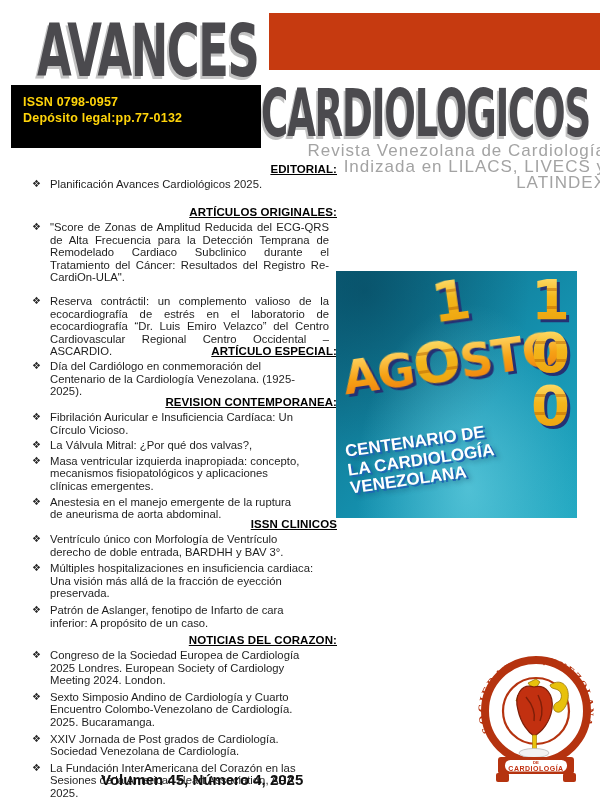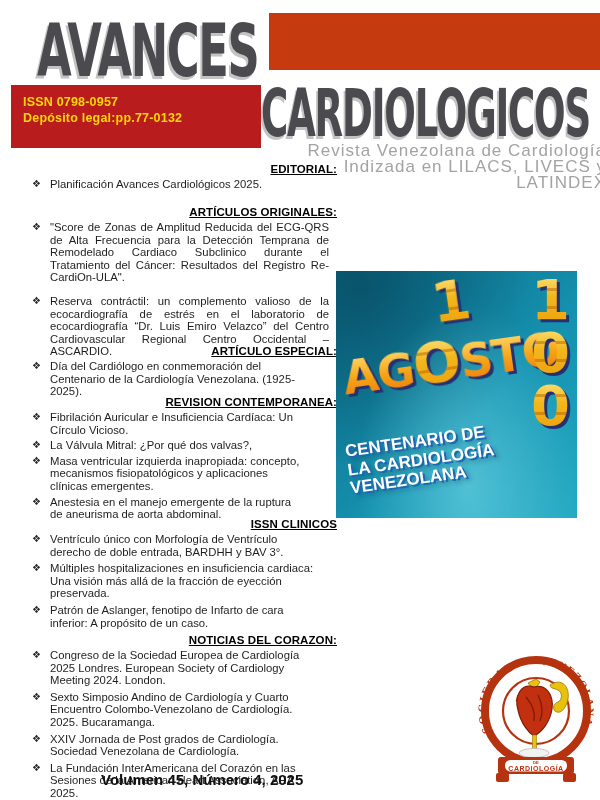--- a/index.html
+++ b/index.html
@@ -4,21 +4,21 @@
 <style>
   html,body{margin:0;padding:0;background:#ffffff;}
   .page{position:relative;width:600px;height:800px;background:#ffffff;overflow:hidden;
         font-family:"Liberation Sans","DejaVu Sans",sans-serif;margin-left:11px;}
 
   
   .avances{position:absolute;left:26px;top:8px;font-family:"DejaVu Sans",sans-serif;
     font-size:64px;font-weight:900;color:#4b4a4e;letter-spacing:-2px;white-space:nowrap;
     transform:scale(.70,1.15);transform-origin:left top;text-shadow:-3px 3px 0 #c3c3c3;}
   .red-top{position:absolute;left:258px;top:13px;width:337px;height:57px;background:#c63a10;}
-  .red-bar{position:absolute;left:0;top:85px;width:250px;height:63px;background:#b91c1c;
+  .red-bar{position:absolute;left:0;top:85px;width:250px;height:63px;background:#000000;
     box-sizing:border-box;padding:9px 0 0 12px;}
   .issn-line{font-size:12.5px;font-weight:bold;color:#ffd40a;line-height:16px;letter-spacing:.2px;}
   .cardiologicos{position:absolute;left:250px;top:74px;font-family:"DejaVu Sans",sans-serif;
     font-size:60px;font-weight:900;color:#4b4a4e;letter-spacing:-2px;white-space:nowrap;
     transform:scale(.62,1.10);transform-origin:left top;text-shadow:-3px 3px 0 #c3c3c3;}
   .subtitle{position:absolute;left:283px;top:143px;width:312px;text-align:right;
     font-size:17px;color:#a3a3a3;letter-spacing:1px;line-height:16px;}
 
   
   .toc-section{position:absolute;left:18px;width:308px;}

